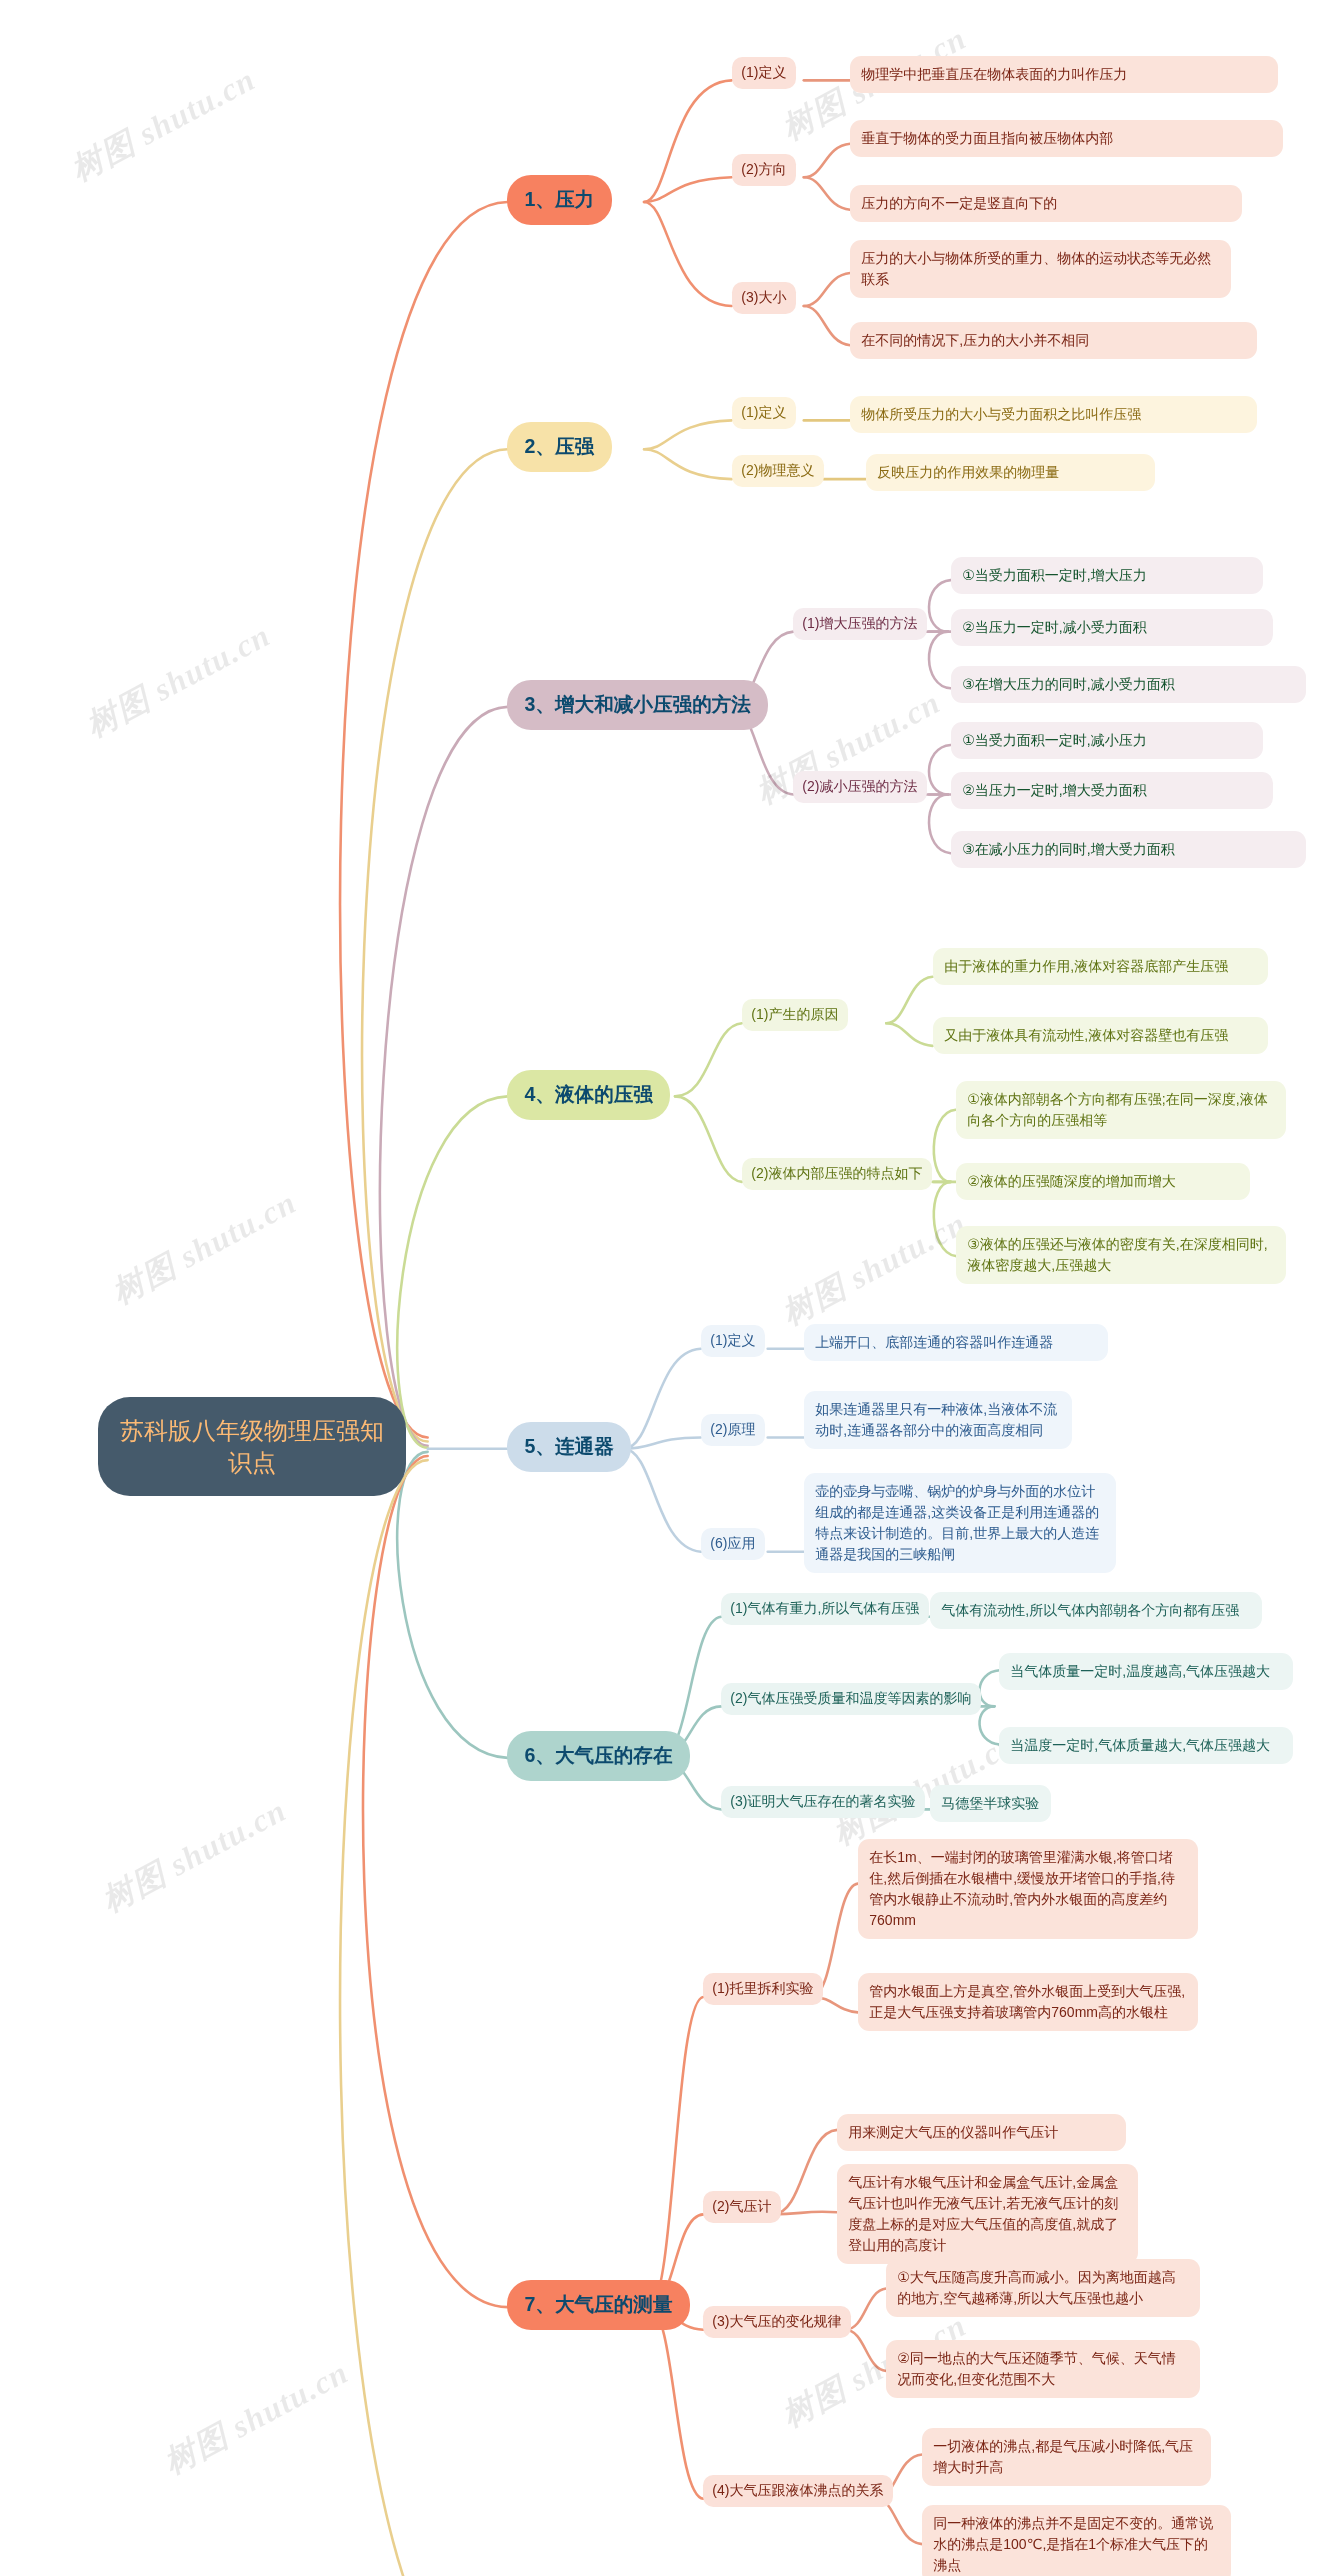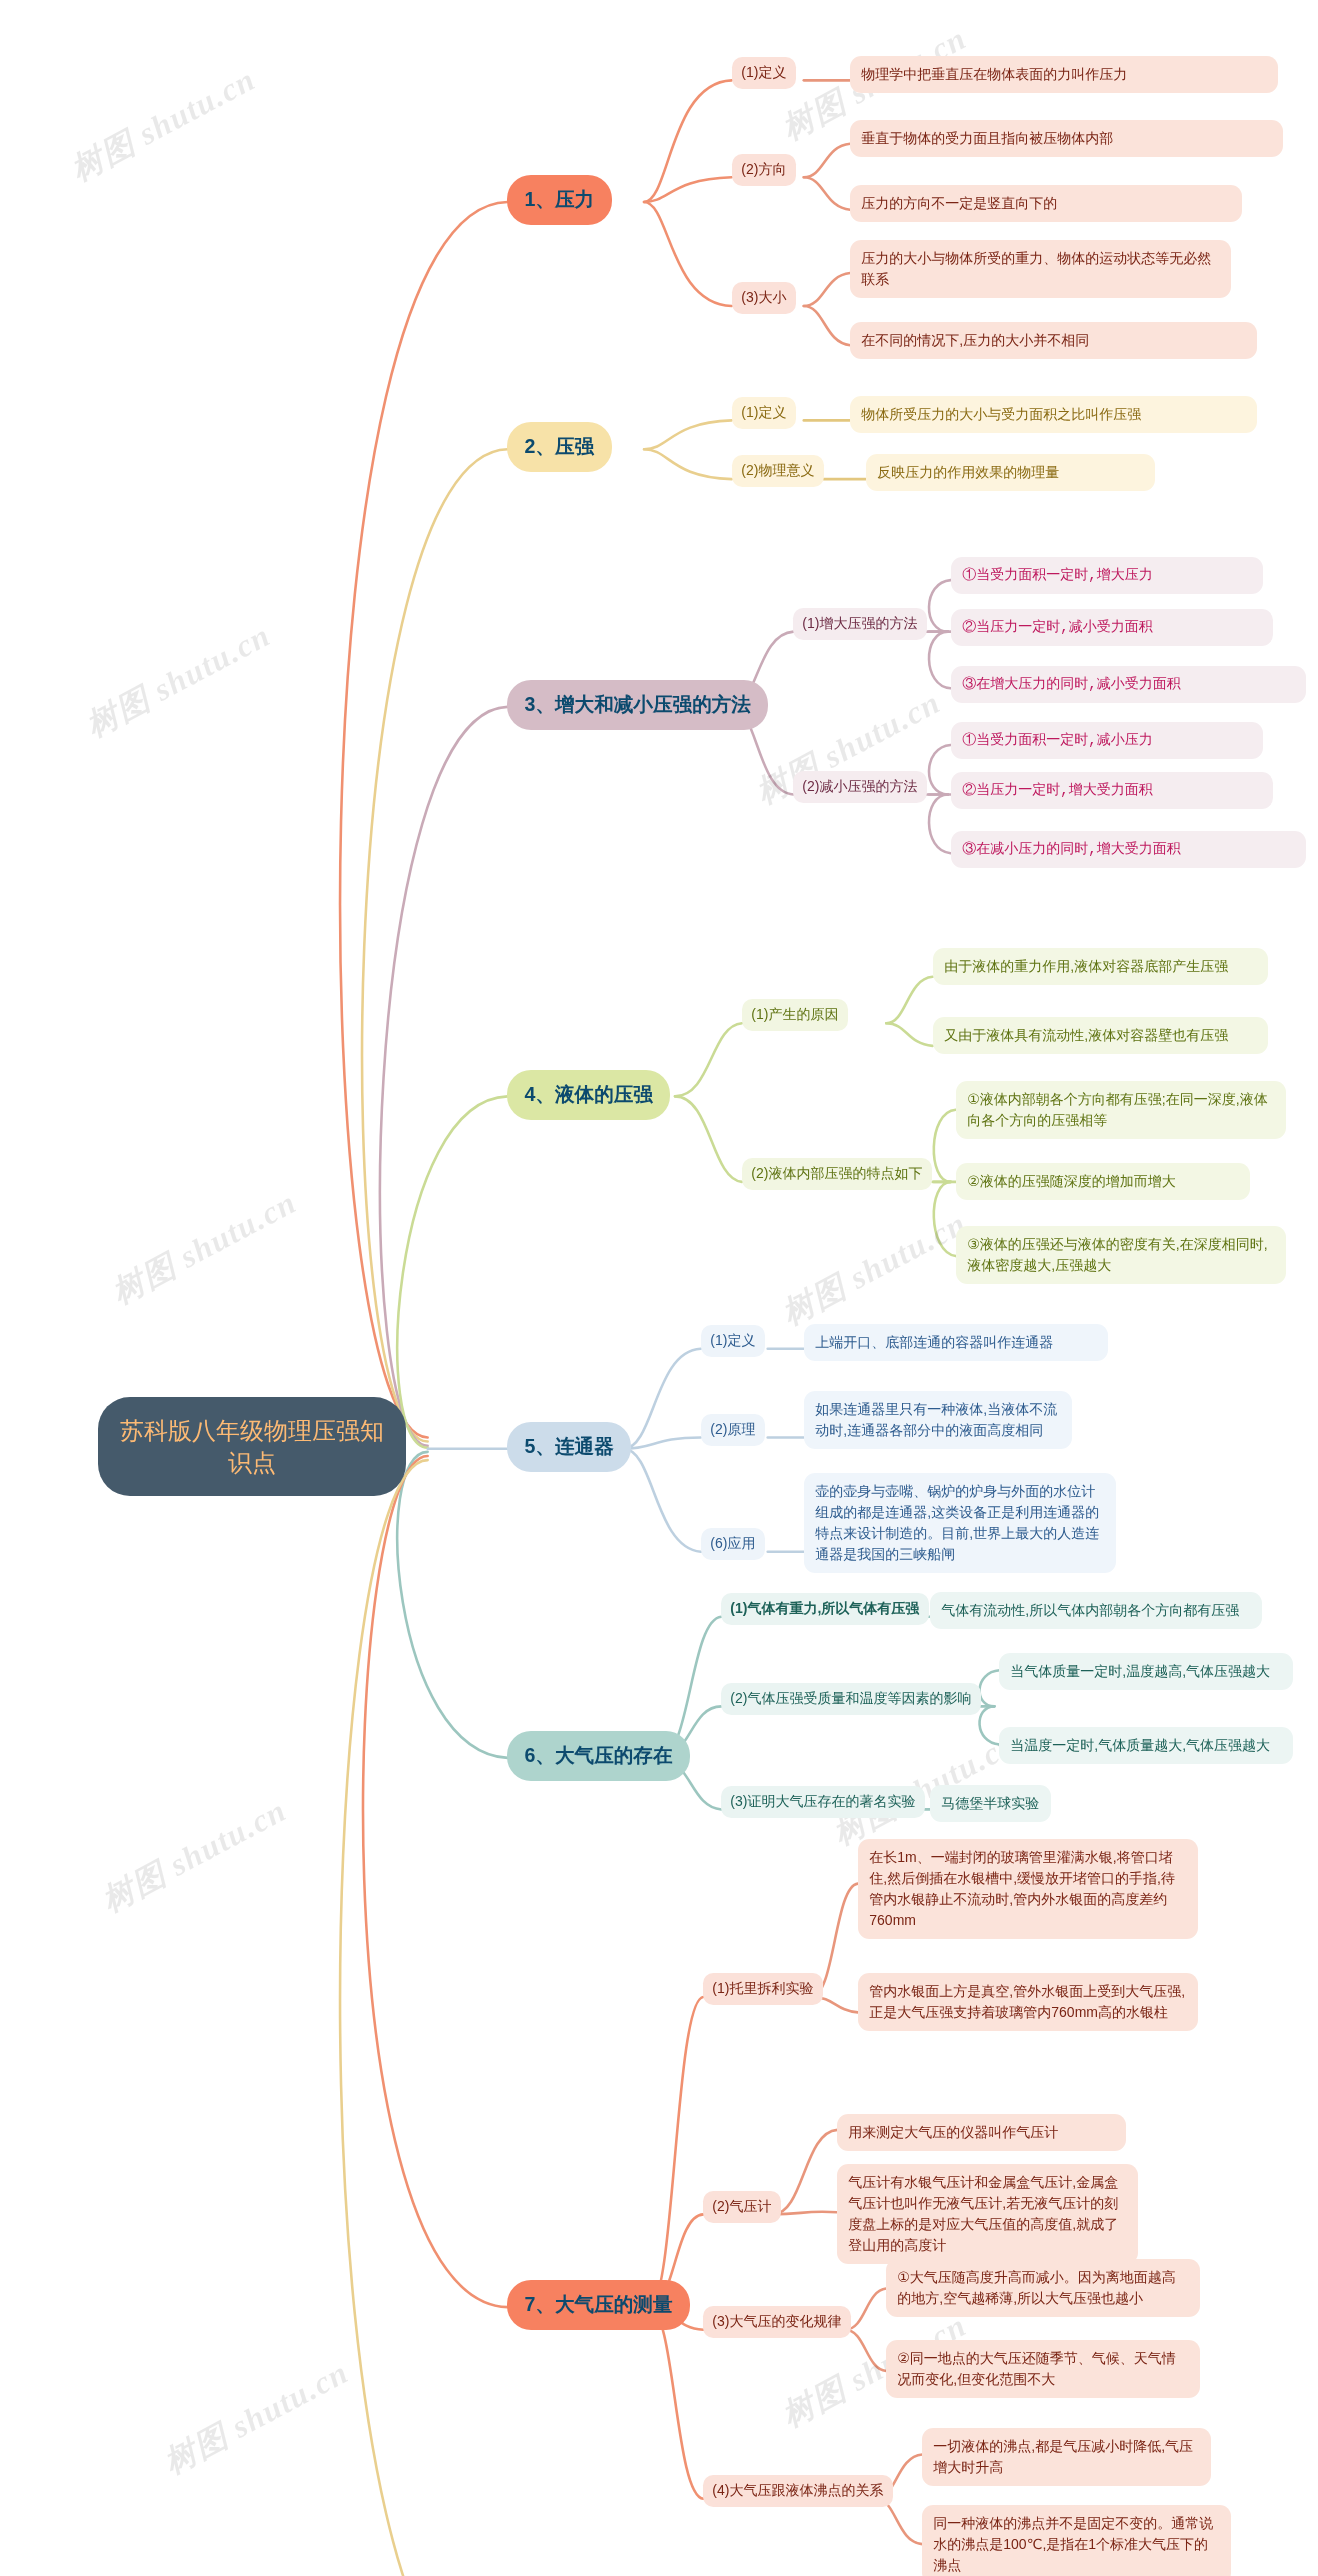--- a/index.html
+++ b/index.html
@@ -36,21 +36,21 @@
   .c1 .topic{ background:#f78160; }
   .c1 .sub  { background:#fbe1d9; color:#7a2414; }
   .c1 .leaf { background:#fbe3da; color:#7a2414; }
 
   .c2 .topic{ background:#f7e2a8; }
   .c2 .sub  { background:#fdf3dc; color:#8a6a12; }
   .c2 .leaf { background:#fdf4de; color:#8a6a12; }
 
   .c3 .topic{ background:#d5bcc6; }
   .c3 .sub  { background:#f5ecef; color:#6d2b44; }
-  .c3 .leaf { background:#f5edf0; color:#be185d;font-family:Liberation Mono, monospace; }
+  .c3 .leaf { background:#f5edf0; color:#14532d; }
 
   .c4 .topic{ background:#dbe7a4; }
   .c4 .sub  { background:#f2f6e2; color:#5f7312; }
   .c4 .leaf { background:#f3f7e4; color:#5f7312; }
 
   .c5 .topic{ background:#ccdcea; }
   .c5 .sub  { background:#eef4fa; color:#2d5b8e; }
   .c5 .leaf { background:#eff5fb; color:#2d5b8e; }
 
   .c6 .topic{ background:#aed4cd; }
@@ -314,21 +314,21 @@
     <div class="node" style="left:804px; top:1473px; width:312px;">
       <div class="box leaf" style="width:100%;">壶的壶身与壶嘴、锅炉的炉身与外面的水位计组成的都是连通器,这类设备正是利用连通器的特点来设计制造的。目前,世界上最大的人造连通器是我国的三峡船闸</div>
     </div>
   </div>
 
   <div class="c6">
     <div class="node" style="left:507px; top:1731px;">
       <div class="box topic">6、大气压的存在</div>
     </div>
 
-    <div class="node" style="left:721px; top:1593px;font-weight:bold;">
+    <div class="node" style="left:721px; top:1593px;">
       <div class="box sub">(1)气体有重力,所以气体有压强</div>
     </div>
     <div class="node" style="left:930px; top:1592px; width:332px;">
       <div class="box leaf" style="width:100%;">气体有流动性,所以气体内部朝各个方向都有压强</div>
     </div>
 
     <div class="node" style="left:721px; top:1683px;">
       <div class="box sub">(2)气体压强受质量和温度等因素的影响</div>
     </div>
     <div class="node" style="left:999px; top:1653px; width:294px;">

